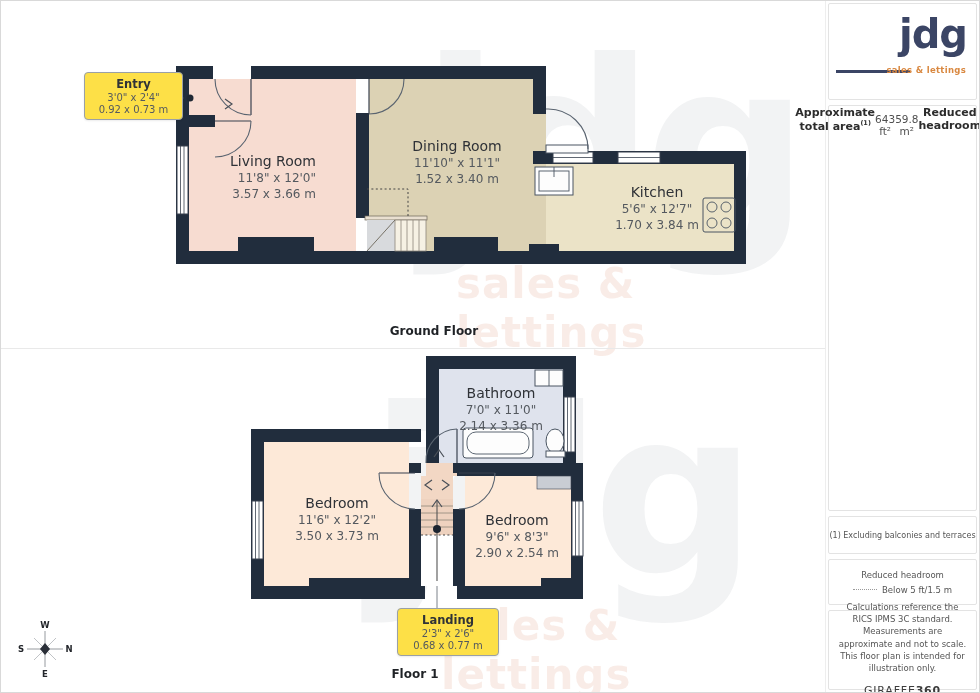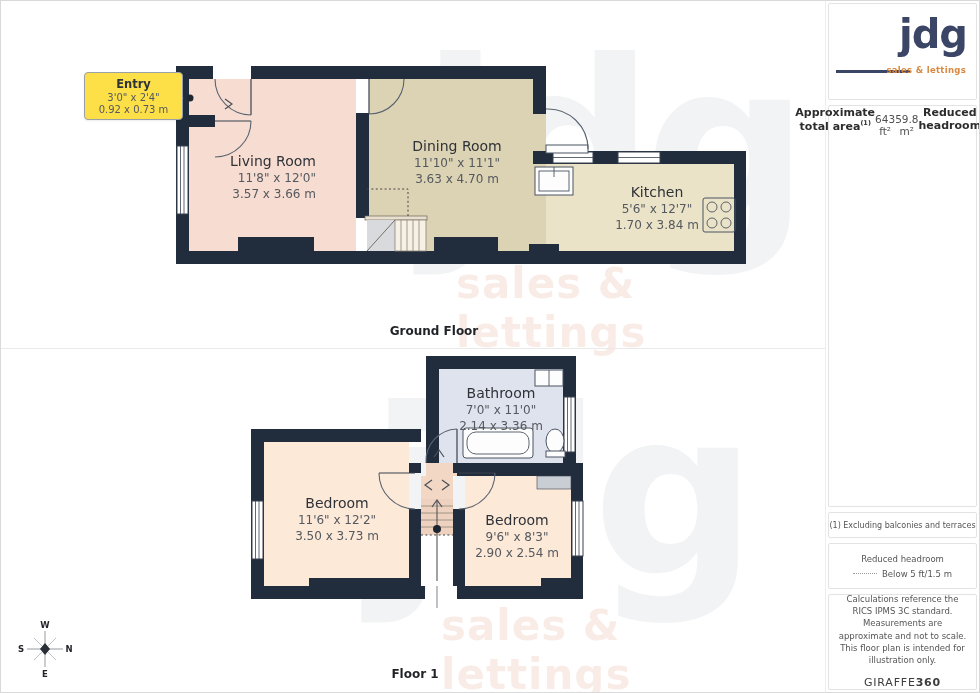--- a/index.html
+++ b/index.html
@@ -35,25 +35,25 @@
   .side-box{box-sizing:border-box;border:1px solid #e3e3e3;border-radius:2px;background:#fff;}
   .logo-box{height:97px;position:relative;}
   .logo-jdg{position:absolute;right:9px;top:10px;font-size:40px;font-weight:bold;color:#3b4565;letter-spacing:-1px;line-height:1;}
   .logo-line{position:absolute;left:7px;top:66px;width:74px;height:2.5px;background:#3b4565;}
   .logo-tag{position:absolute;right:10px;top:61px;font-size:8.5px;font-weight:bold;color:#d98840;letter-spacing:0.3px;}
   .area-box{flex:1 1 auto;display:flex;justify-content:center;text-align:center;}
   .ab-title{font-size:11px;font-weight:bold;color:#2c2c2c;}
   .ab-title sup{font-size:6.5px;}
   .ab-val{font-size:10.5px;color:#4f4f4f;margin-top:7px;}
   .ab-gap{height:18px;}
-  .footnote-box{height:26px;display:flex;align-items:center;justify-content:center;font-size:8px;color:#555;text-align:center;}
+  .footnote-box{height:38px;display:flex;align-items:center;justify-content:center;font-size:8px;color:#555;text-align:center;}
   .legend-box{height:46px;display:flex;flex-direction:column;align-items:center;justify-content:center;font-size:8.5px;color:#555;gap:5px;}
   .legend-line{display:flex;align-items:center;gap:5px;}
   .dotted-sample{display:inline-block;width:24px;height:0;border-top:1.5px dotted #9a9a9a;}
-  .disclaimer-box{height:96px;display:flex;flex-direction:column;align-items:center;justify-content:center;text-align:center;font-size:8.5px;color:#555;line-height:1.45;padding:0 9px;}
+  .disclaimer-box{height:80px;display:flex;flex-direction:column;align-items:center;justify-content:center;text-align:center;font-size:8.5px;color:#555;line-height:1.45;padding:0 9px;}
   .provider{margin-top:9px;font-size:11px;letter-spacing:0.8px;color:#3c3c3c;}
   .provider .p360{font-weight:bold;}
   .compass-letter{font-size:8.5px;font-weight:bold;fill:#23262b;}
 </style>
 </head>
 <body>
 
 <div class="canvas">
   <div class="plan-area">
 
@@ -262,21 +262,21 @@
     </div>
 
     <div class="room-label" style="left:272px;top:152px;text-align:right;">
       <div class="rname">Living Room</div>
       <div class="rdim">11'8" x 12'0"</div>
       <div class="rdim">3.57 x 3.66 m</div>
     </div>
     <div class="room-label" style="left:456px;top:137px;">
       <div class="rname">Dining Room</div>
       <div class="rdim">11'10" x 11'1"</div>
-      <div class="rdim">3.63 x 4.70 m</div>
+      <div class="rdim">1.52 x 3.40 m</div>
     </div>
     <div class="room-label" style="left:656px;top:183px;">
       <div class="rname">Kitchen</div>
       <div class="rdim">5'6" x 12'7"</div>
       <div class="rdim">1.70 x 3.84 m</div>
     </div>
     <div class="floor-title" style="left:433px;top:323px;">Ground Floor</div>
 
     <div class="room-label" style="left:500px;top:384px;">
       <div class="rname">Bathroom</div>
@@ -287,20 +287,25 @@
       <div class="rname">Bedroom</div>
       <div class="rdim">11'6" x 12'2"</div>
       <div class="rdim">3.50 x 3.73 m</div>
     </div>
     <div class="room-label" style="left:516px;top:511px;">
       <div class="rname">Bedroom</div>
       <div class="rdim">9'6" x 8'3"</div>
       <div class="rdim">2.90 x 2.54 m</div>
     </div>
 
+    <div class="callout" style="left:396px;top:607px;width:88px;">
+      <div class="cname">Landing</div>
+      <div class="cdim">2'3" x 2'6"</div>
+      <div class="cdim">0.68 x 0.77 m</div>
+    </div>
     <div class="floor-title" style="left:414px;top:666px;">Floor 1</div>
   </div>
 
   <div class="sidebar">
     <div class="side-box logo-box">
       <div class="logo-jdg">jdg</div>
       <div class="logo-line"></div>
       <div class="logo-tag">sales &amp; lettings</div>
     </div>
 

